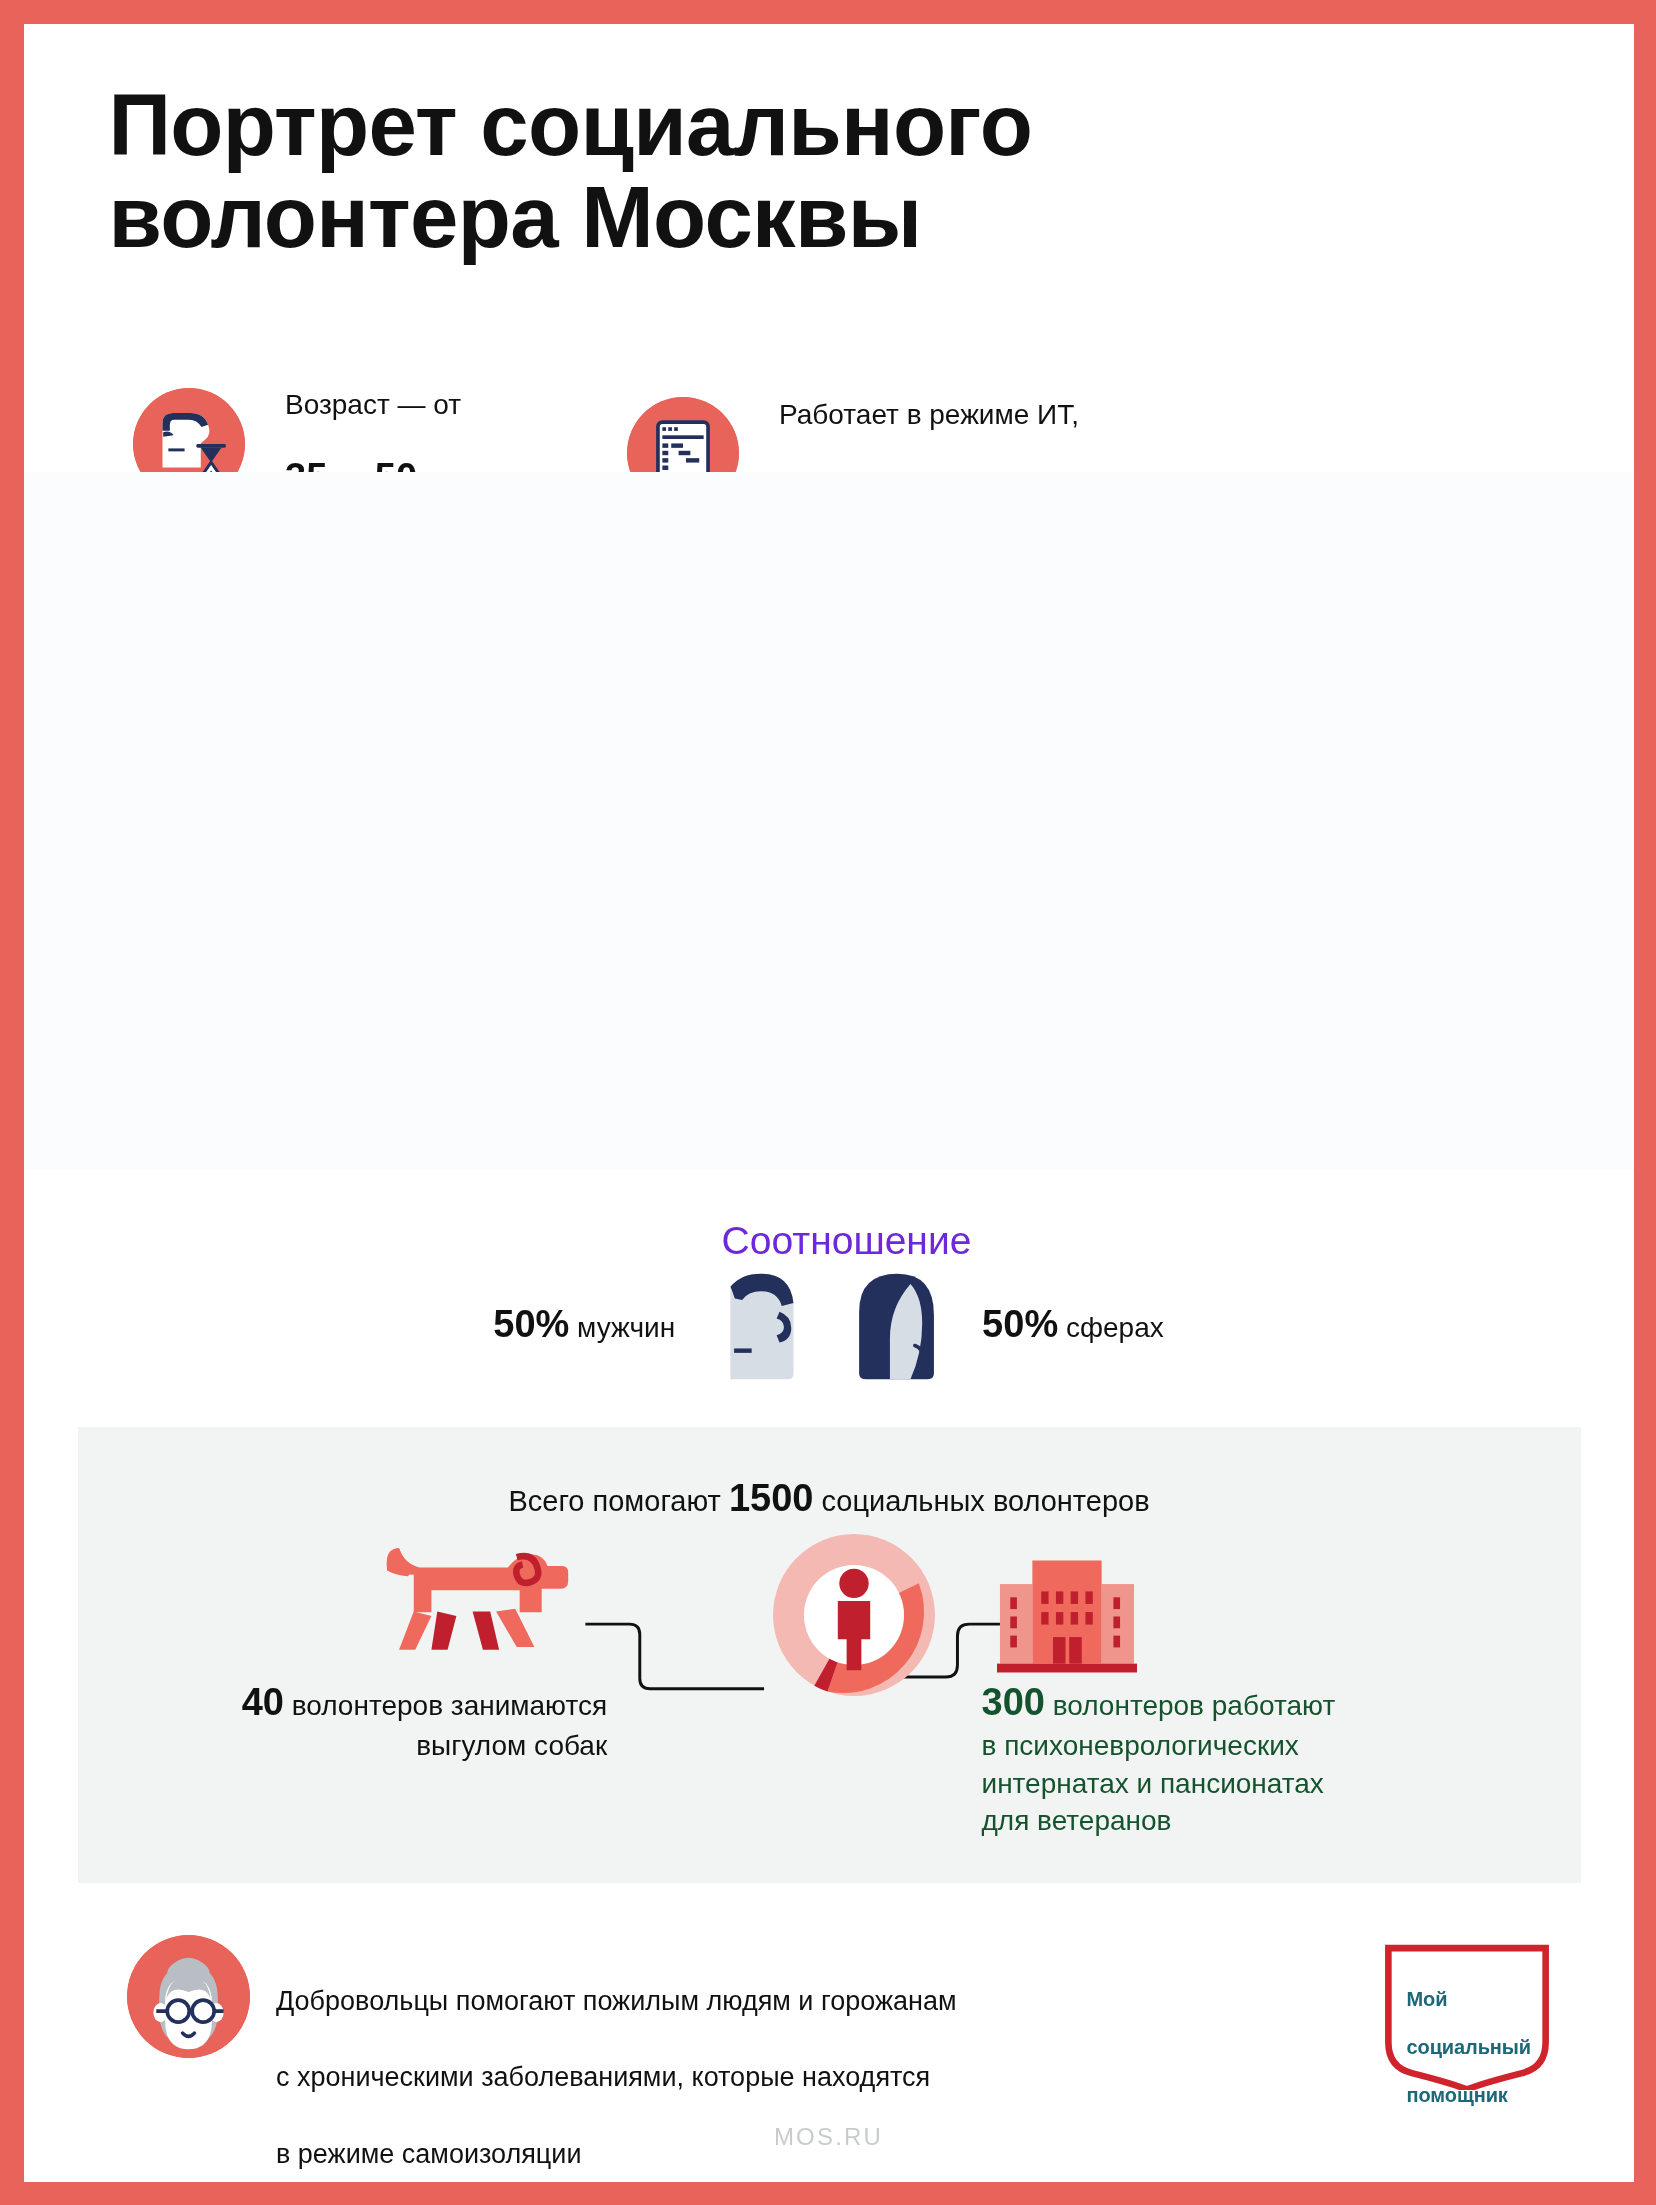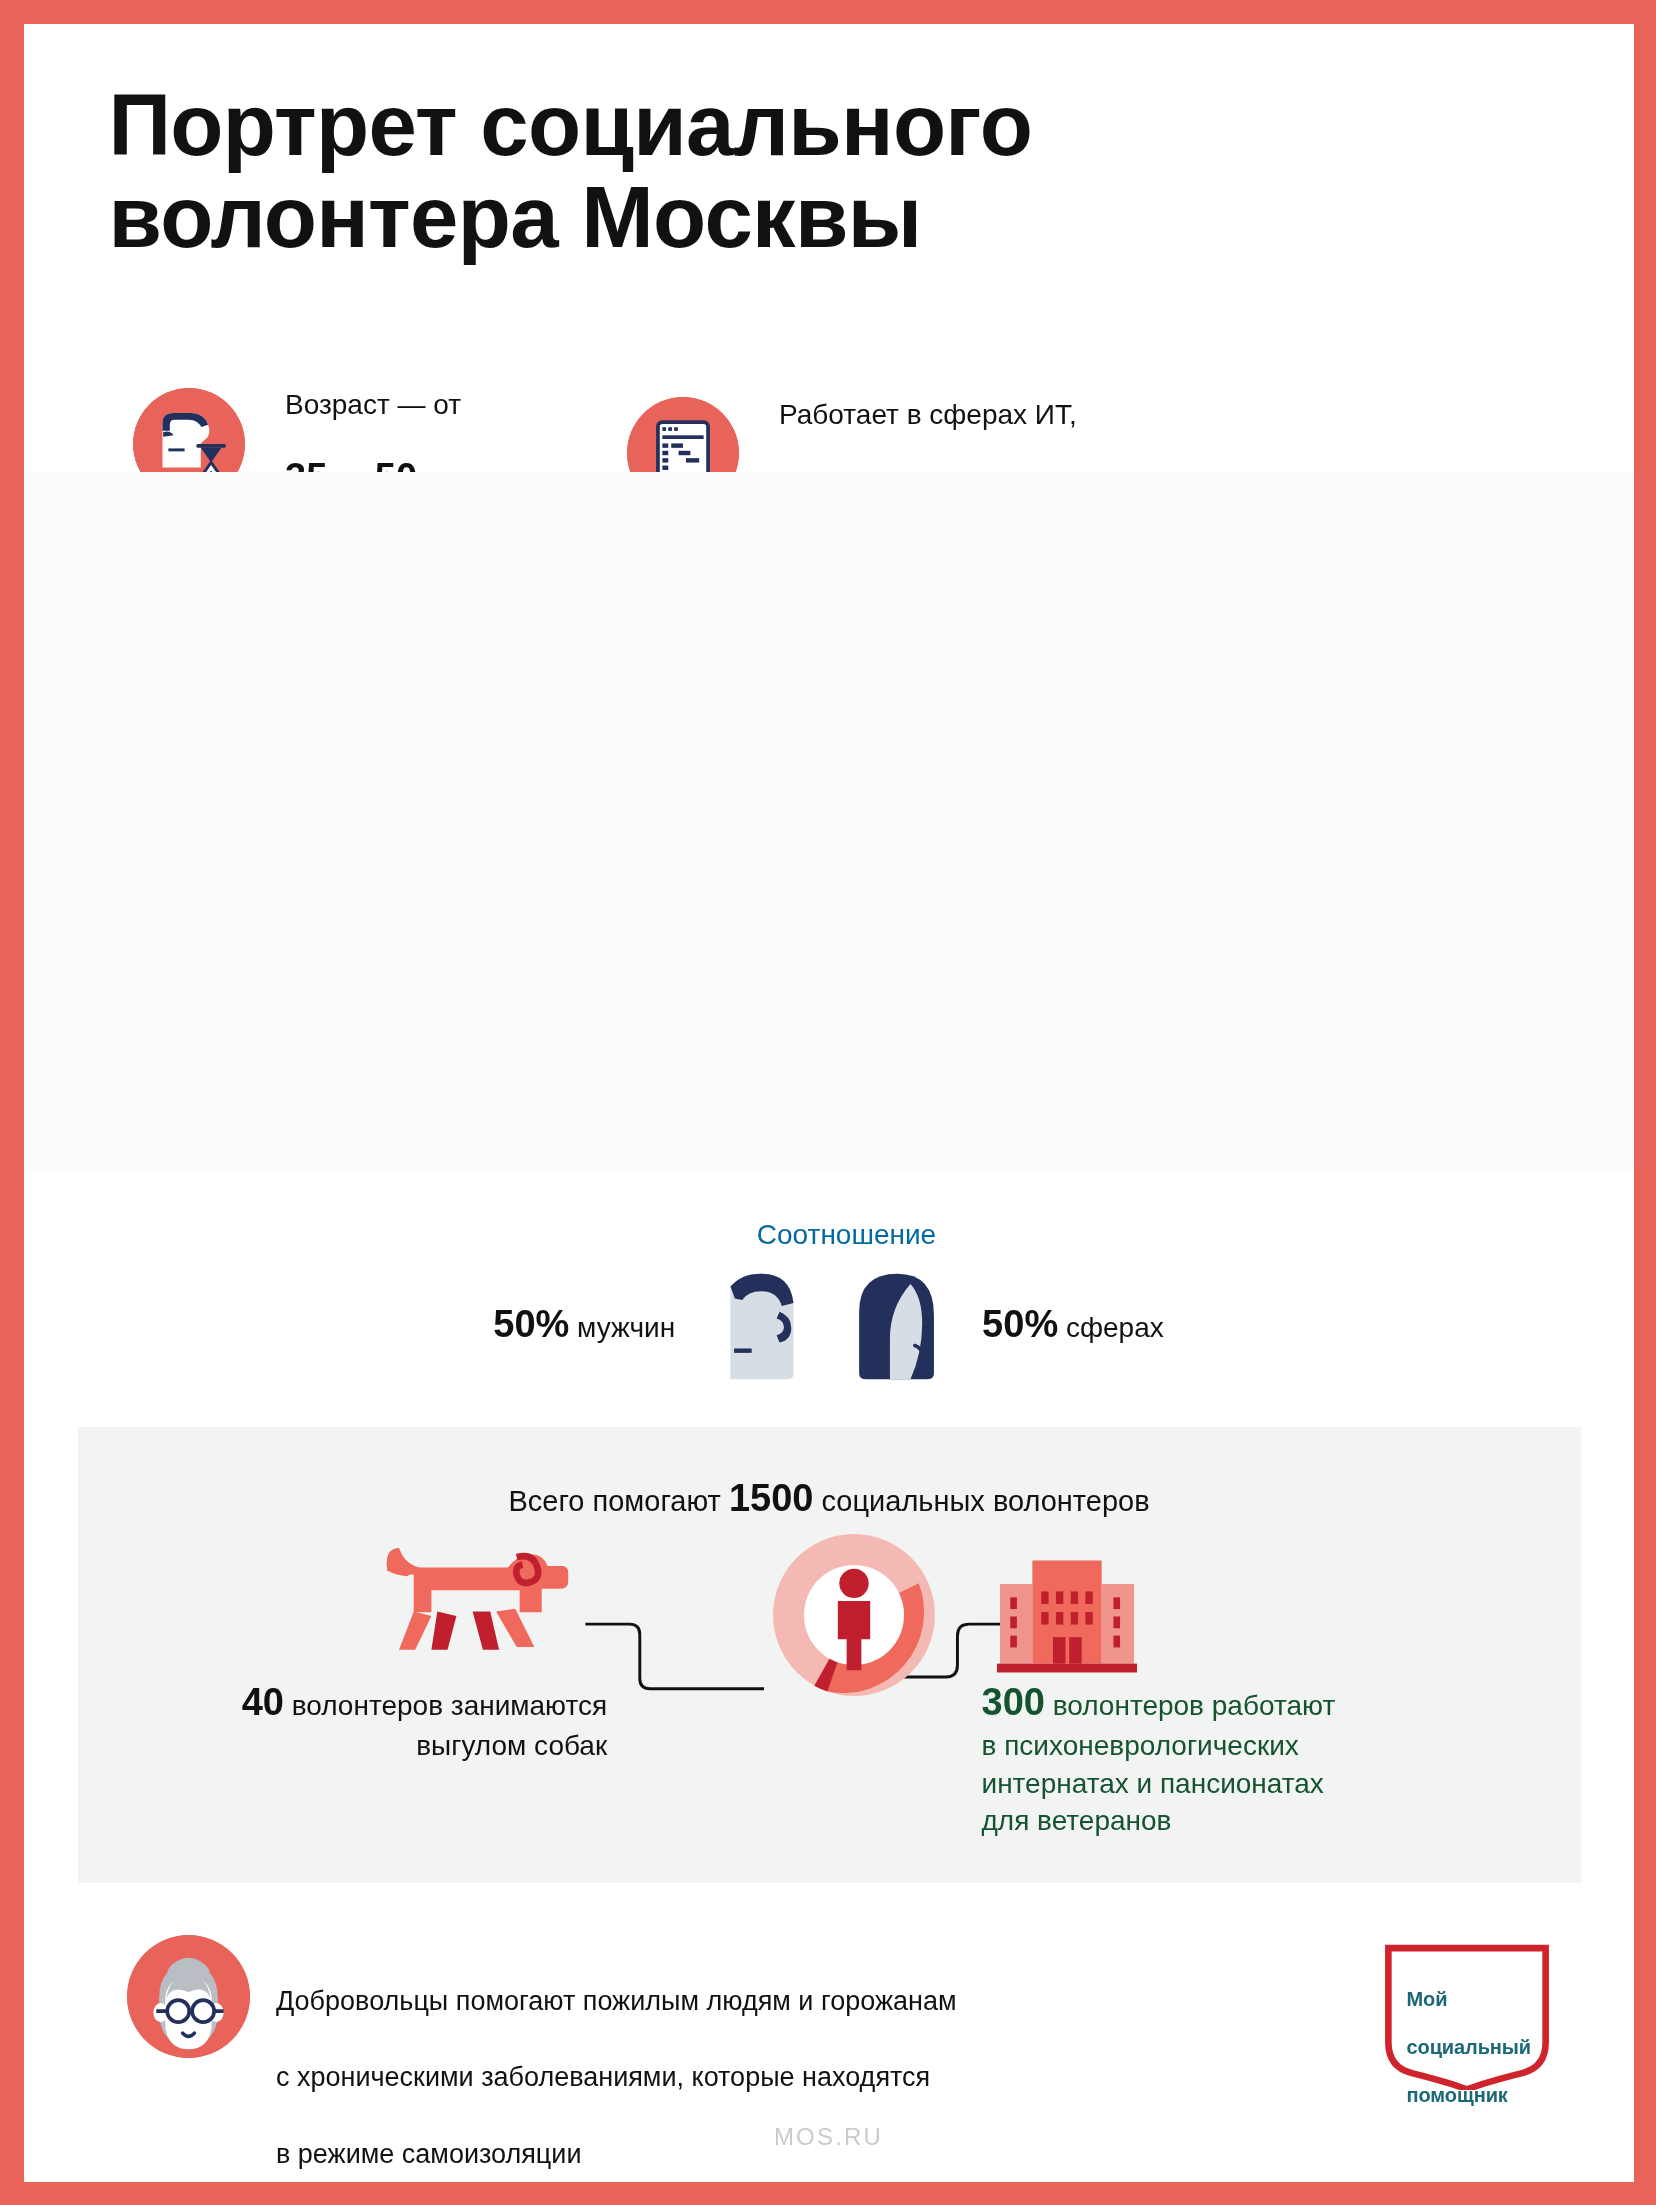--- a/index.html
+++ b/index.html
@@ -71,22 +71,22 @@
     position: absolute; left: 0; top: 0;
     width: 1610px; height: 698px;
     background: #fbfcfd;
   }
 
   
   #ratio-label {
     position: absolute;
     left: 0; right: 0; top: 1195px;
     text-align: center;
-    font-size: 28px;
-    color: #0369a1;
+    font-size: 39px;
+    color: #6d28d9;
     padding-left: 36px;
   }
   #ratio-row {
     position: absolute;
     left: 0; right: 0; top: 1242px;
     display: flex; align-items: center; justify-content: center;
     gap: 29px;
   }
   .ratio-txt { font-size: 28px; color: #111111; white-space: nowrap; }
   .ratio-txt b { font-size: 38px; font-weight: bold; }
@@ -201,21 +201,21 @@
         <rect x="70" y="73" width="16" height="6" fill="#23305c"></rect>
         <rect x="48" y="83" width="8" height="6" fill="#23305c"></rect>
         <rect x="80" y="83" width="18" height="6" fill="#23305c"></rect>
         <rect x="48" y="93" width="8" height="6" fill="#23305c"></rect>
         <path d="M54 108 h44 q-4 10 -22 10 q-18 0 -22 -10 Z" fill="#23305c"></path>
         <rect x="71" y="114" width="10" height="10" fill="#23305c"></rect>
         <rect x="58" y="122" width="36" height="7" rx="3" fill="#23305c"></rect>
       </svg>
     </div>
     <div class="fact-text">
-      <div>Работает в сферах ИТ,</div>
+      <div>Работает в режиме ИТ,</div>
       <div>искусства и строительства</div>
     </div>
   </div>
 
   <div class="fact" id="fact-edu">
     <div class="fact-circle">
       <svg viewBox="0 0 152 152" width="112" height="112">
         <circle cx="76" cy="76" r="76" fill="#e8635a"></circle>
         <path d="M72 38 L114 68 L72 98 L30 68 Z" fill="#ffffff"></path>
         <path d="M40 75 v28 l32 22 l32 -22 v-28 l-32 23 Z" fill="#ffffff"></path>

